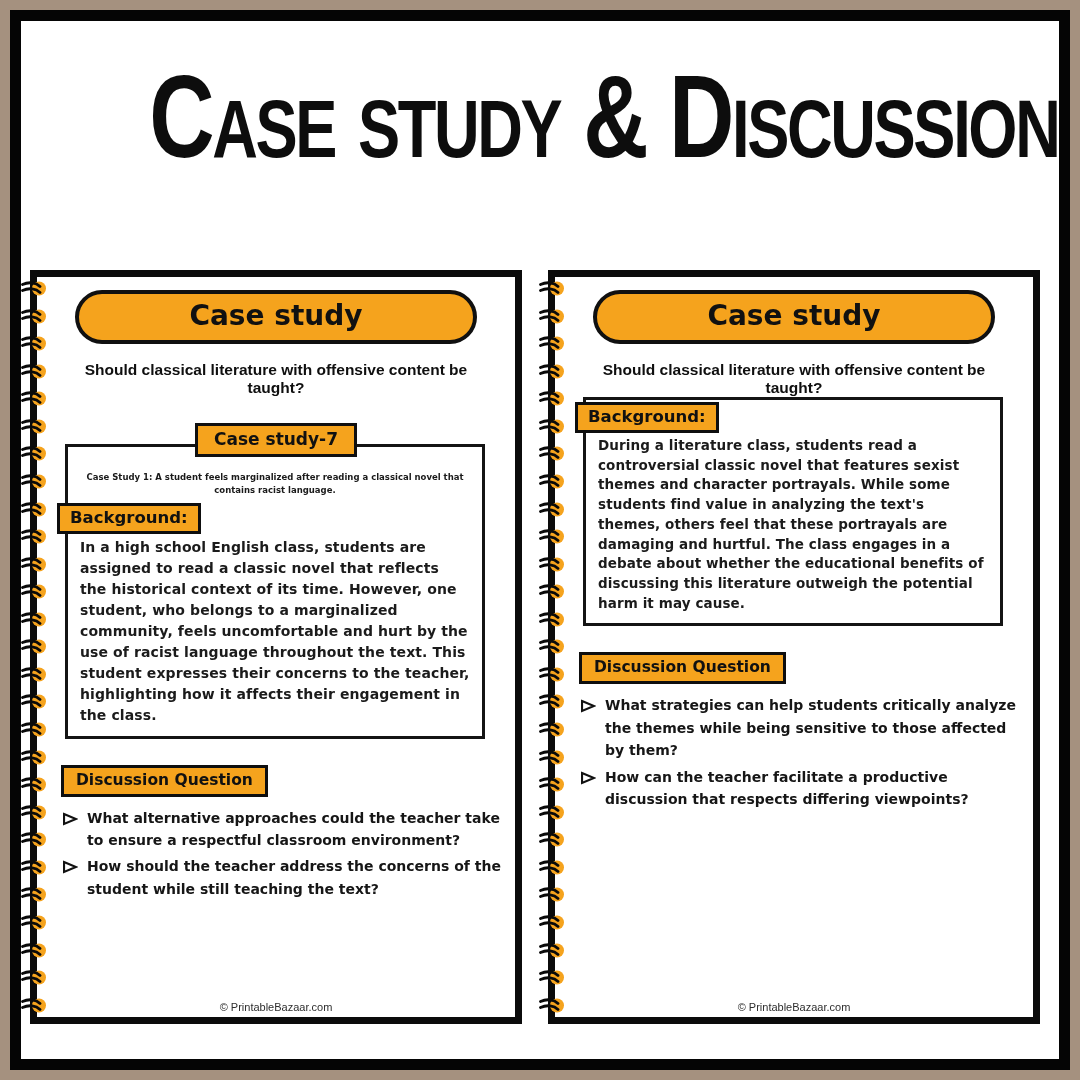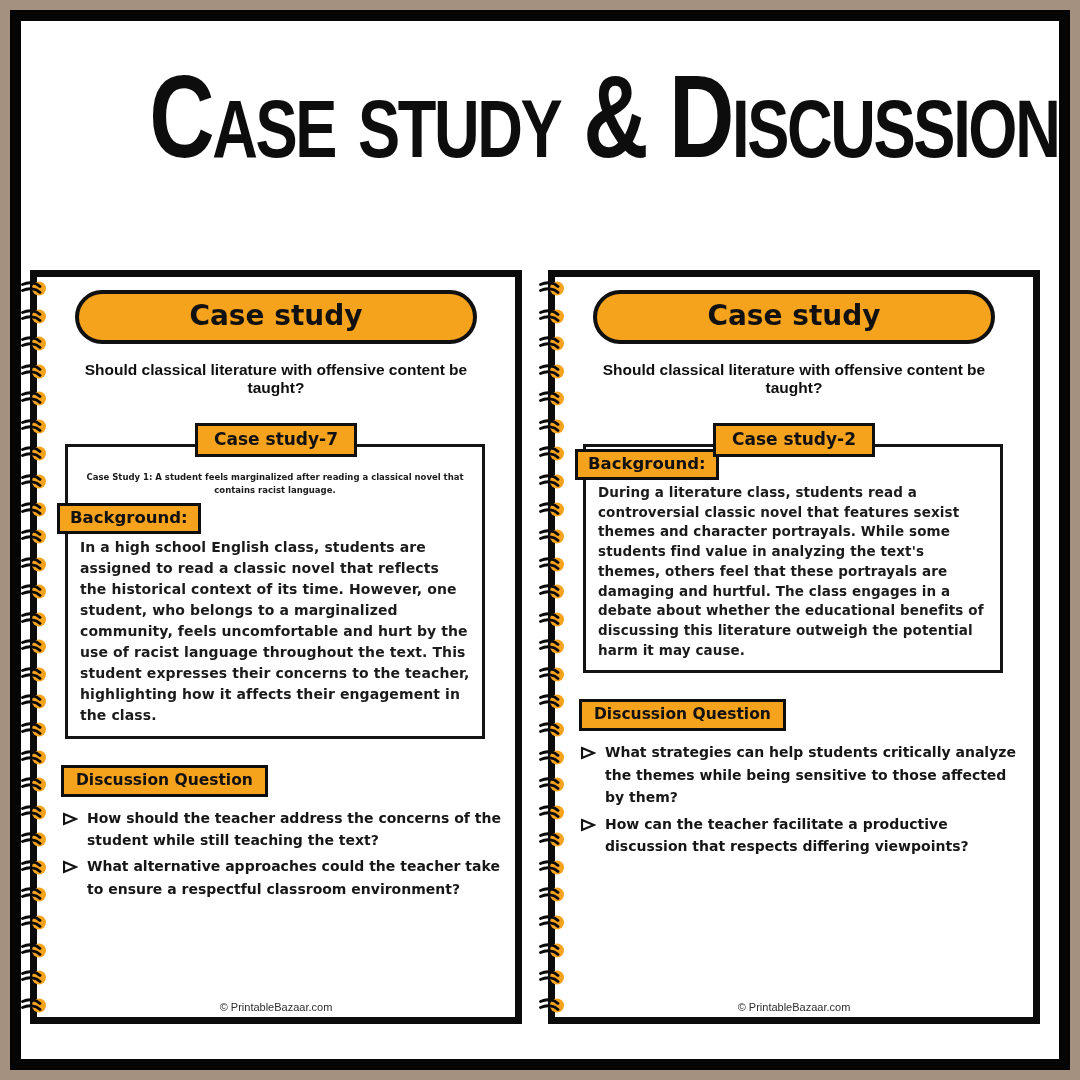--- a/index.html
+++ b/index.html
@@ -313,29 +313,29 @@
 
     <div class="dq-label">Discussion Question</div>
 
     <div class="questions">
       <div class="question">
         <span class="q-marker">
           <svg width="15" height="14" viewBox="0 0 15 14">
               <polygon points="1,2 13,7 1,12" fill="none" stroke="#111" stroke-width="2.2"></polygon>
             </svg>
         </span>
-        <span class="q-text">How should the teacher address the concerns of the student while still teaching the text?</span>
+        <span class="q-text">What alternative approaches could the teacher take to ensure a respectful classroom environment?</span>
       </div>
       <div class="question">
         <span class="q-marker">
           <svg width="15" height="14" viewBox="0 0 15 14">
               <polygon points="1,2 13,7 1,12" fill="none" stroke="#111" stroke-width="2.2"></polygon>
             </svg>
         </span>
-        <span class="q-text">What alternative approaches could the teacher take to ensure a respectful classroom environment?</span>
+        <span class="q-text">How should the teacher address the concerns of the student while still teaching the text?</span>
       </div>
     </div>
 
     <div class="card-footer">© PrintableBazaar.com</div>
   </div>
 
   <div class="card right">
     <div class="spiral">
         <span><svg width="27" height="15" viewBox="0 0 27 15">
             <circle cx="18" cy="7.5" r="7" fill="#f5a31d"></circle>
@@ -473,21 +473,20 @@
             <path d="M1.5 9.5 C 8 6.5, 15 7.5, 19 11.5" stroke="#0a0a0a" stroke-width="2.8" fill="none" stroke-linecap="round"></path>
           </svg></span>
       </div>
 
     <div class="pill">
       <span>Case study</span>
     </div>
 
     <div class="subtitle">Should classical literature with offensive content be taught?</div>
 
-    <div class="tag">Case study-2</div>
 
     <div class="case-box">
       <div class="bg-label">Background:</div>
       <div class="body-text">During a literature class, students read a controversial classic novel that features sexist themes and character portrayals. While some students find value in analyzing the text's themes, others feel that these portrayals are damaging and hurtful. The class engages in a debate about whether the educational benefits of discussing this literature outweigh the potential harm it may cause.</div>
     </div>
 
     <div class="dq-label">Discussion Question</div>
 
     <div class="questions">
       <div class="question">

